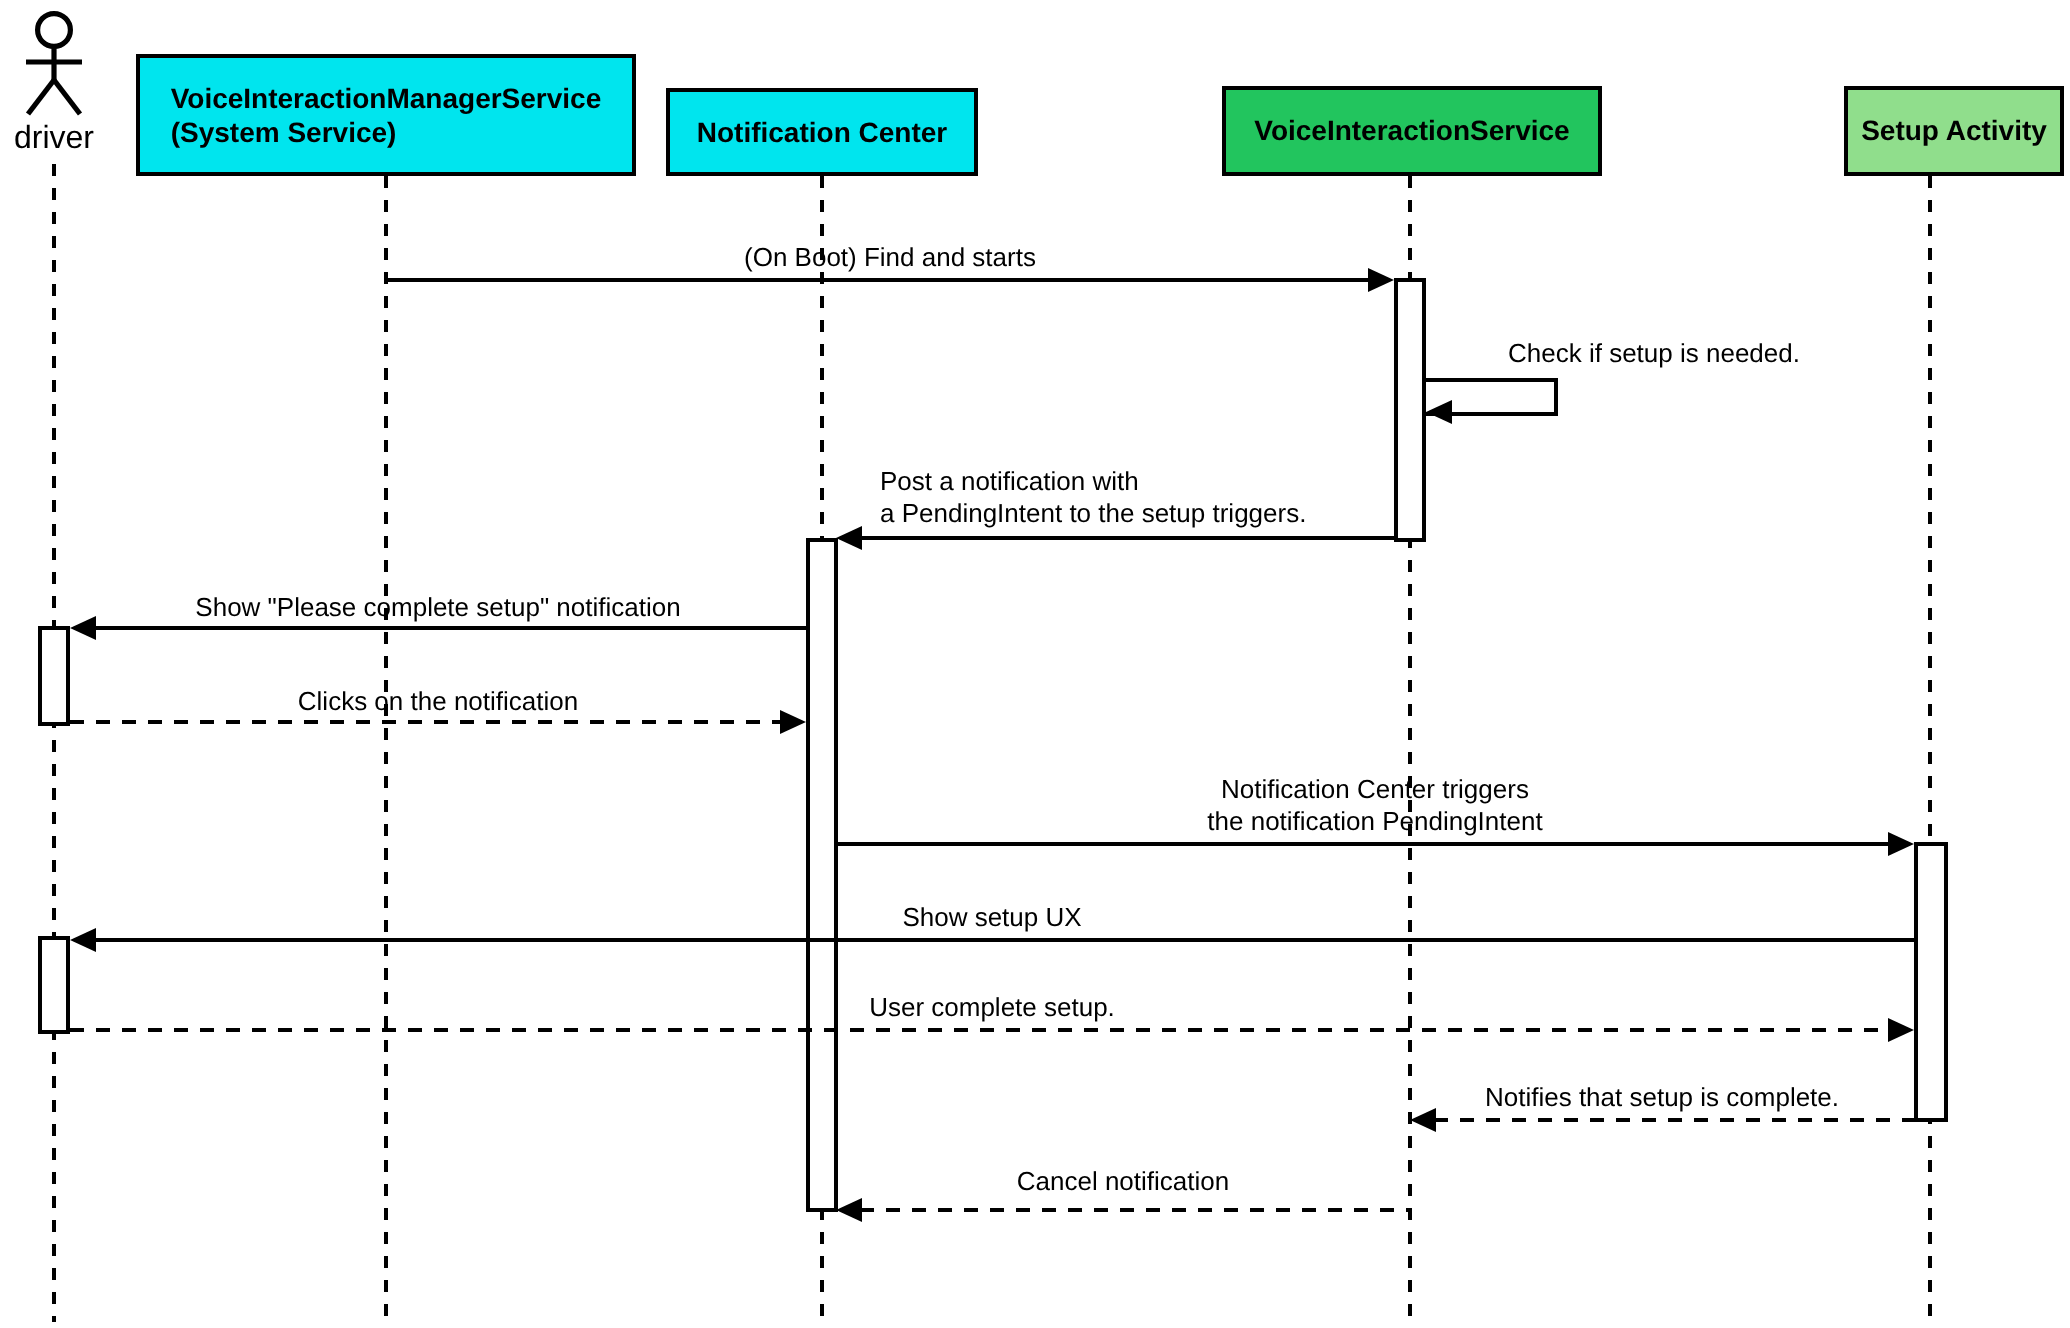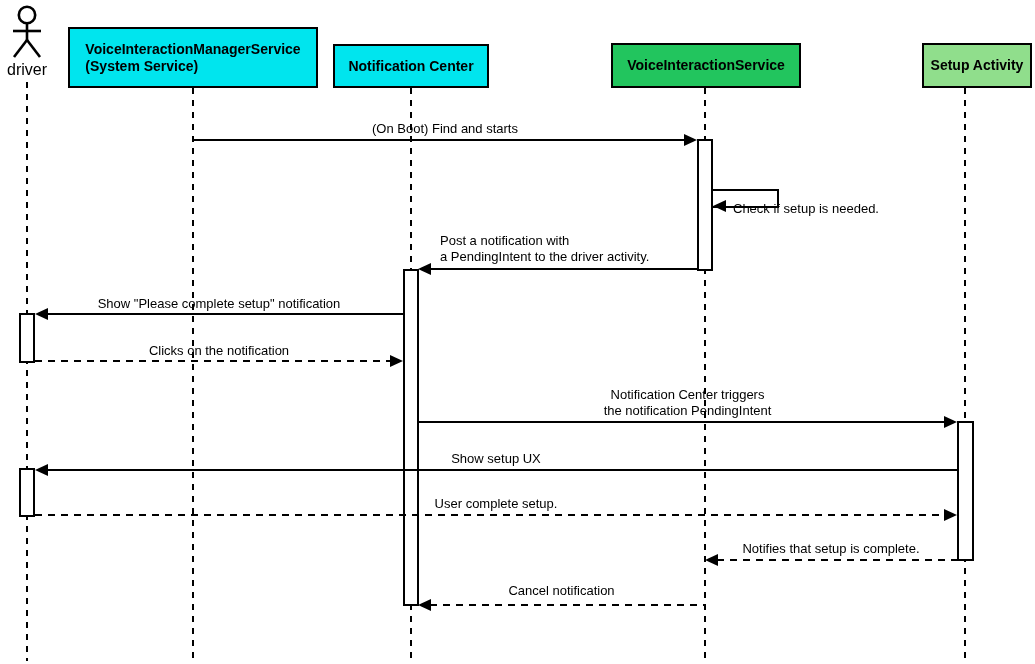--- a/index.html
+++ b/index.html
@@ -108,28 +108,28 @@
   <div class="bar" style="left:19px; top:468px; width:16px; height:49px;"></div>
   <div class="bar" style="left:957px; top:421px; width:17px; height:140px;"></div>
 
   <div>
     <div class="mlabel center" style="left:193px; top:121px; width:504px;">(On Boot) Find and starts</div>
     <div class="mline" style="left:193px; top:139px; width:492px;"></div>
     <div class="arr right" style="left:684px; top:134px;"></div>
   </div>
 
   <div>
-    <div class="mlabel" style="left:733px; top:169px;margin-top:32px;">Check if setup is needed.</div>
+    <div class="mlabel" style="left:754px; top:169px;">Check if setup is needed.</div>
     <div class="selfloop" style="left:713px; top:189px; width:66px; height:19px;"></div>
     <div class="arr left" style="left:713px; top:200px;"></div>
   </div>
 
   <div>
     <div class="mlabel" style="left:440px; top:233px;">Post a notification with
-a PendingIntent to the driver activity.</div>
+a PendingIntent to the setup triggers.</div>
     <div class="mline" style="left:430px; top:268px; width:267px;"></div>
     <div class="arr left" style="left:418px; top:263px;"></div>
   </div>
 
   <div>
     <div class="mlabel center" style="left:35px; top:296px; width:368px;">Show "Please complete setup" notification</div>
     <div class="mline" style="left:47px; top:313px; width:356px;"></div>
     <div class="arr left" style="left:35px; top:308px;"></div>
   </div>
 

